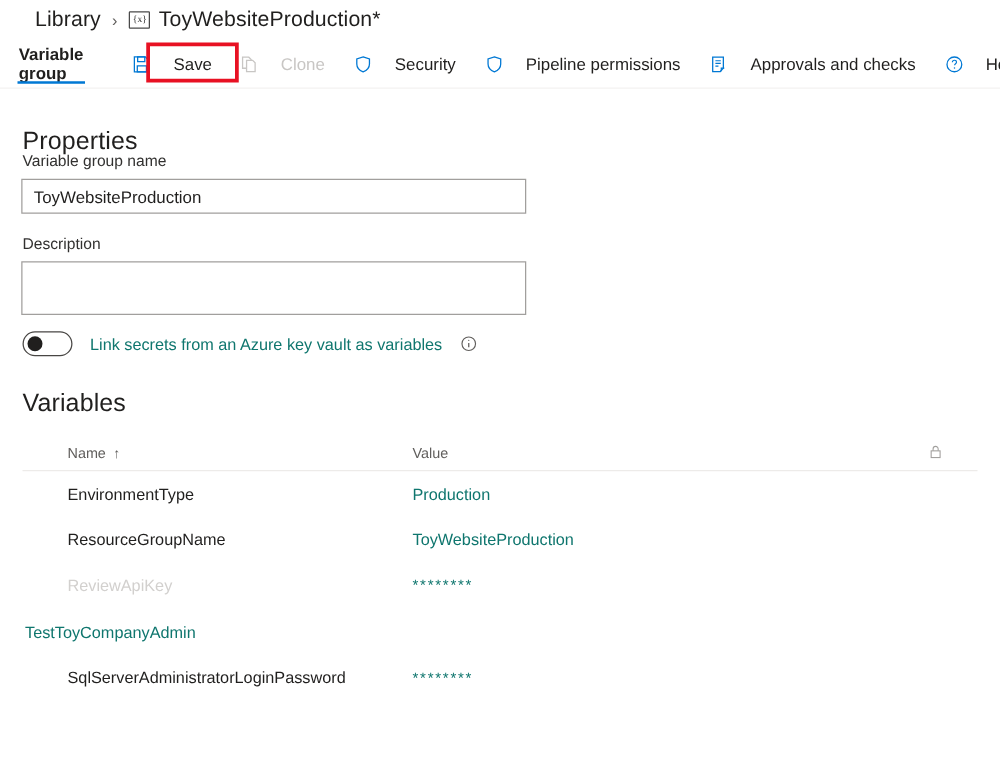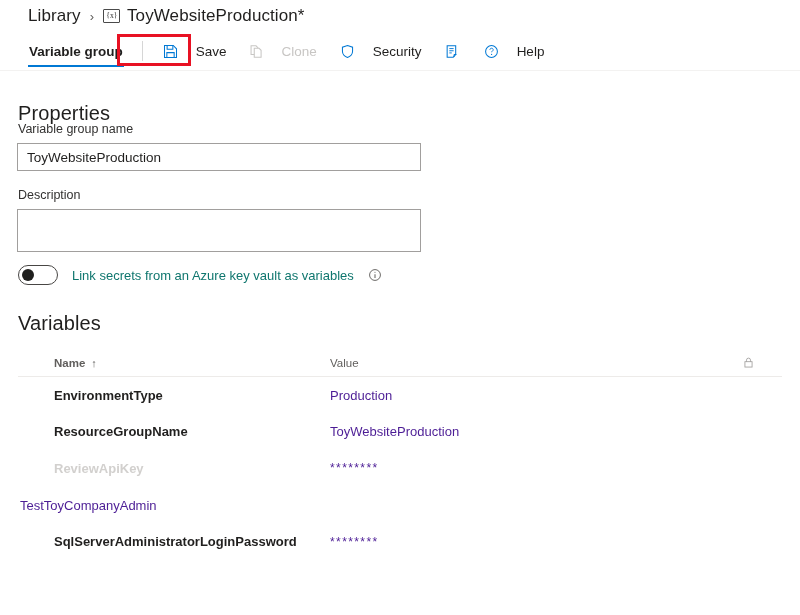--- a/index.html
+++ b/index.html
@@ -62,21 +62,21 @@
     position: absolute;
     left: 0;
     top: 32px;
     width: 800px;
     height: 38px;
     display: flex;
     align-items: center;
     box-sizing: border-box;
   }
   .toolbar-tab {
-    margin-left: 28px;
+    margin-left: 14px;
     font-size: 13.5px;
     font-weight: bold;
     color: #201f1e;
     height: 38px;
     display: flex;
     align-items: center;
     position: relative;
     padding: 0 1px;
   }
   .toolbar-tab::after {
@@ -243,39 +243,39 @@
     width: 764px;
   }
   .vthead {
     display: flex;
     align-items: center;
     height: 26px;
     border-bottom: 1px solid #edebe9;
     font-size: 11.5px;
     color: #605e5c;
   }
-  .col-name { width: 310px; padding-left: 36px; box-sizing: border-box; display:flex; align-items:flex-end;font-weight:bold; }
+  .col-name { width: 310px; padding-left: 36px; box-sizing: border-box; display:flex; align-items:flex-end; }
   .col-value { flex: 1 1 auto; padding-left: 2px; }
   .col-lock { width: 40px; display: flex; align-items: center; justify-content: flex-start; }
   .sort-arrow {
     margin-left: 6px;
     font-size: 11px;
     color: #605e5c;
     line-height: 1;
   }
   .vrow {
     display: flex;
     align-items: center;
     height: 36.6px;
     font-size: 13px;
     color: #201f1e;
   }
   .vrow .col-name { color: #201f1e; }
   .vrow.dim .col-name { color: #d2d0ce; }
-  .vrow .col-value { color: #4c1d95; }
+  .vrow .col-value { color: #0f766e; }
   .masked {
     letter-spacing: 1.4px;
     font-size: 12px;
     color: #605e5c;
     font-family: "Liberation Sans", sans-serif;
   }
 </style>
 </head>
 <body>
 
@@ -319,29 +319,38 @@
 
   <div class="tb-item">
     <span class="tb-ico">
       <svg width="15" height="15" viewBox="0 0 16 16" fill="none" stroke="#0078d4" stroke-width="1.1">
         <path d="M8 1.6 13.4 3.4v4.3c0 3.4-2.4 5.6-5.4 6.7-3-1.1-5.4-3.3-5.4-6.7V3.4z"></path>
       </svg>
     </span>
     <span class="lbl">Security</span>
   </div>
 
+  <div class="tb-item">
+    <span class="tb-ico">
+      <svg width="15" height="15" viewBox="0 0 16 16" fill="none" stroke="#0078d4" stroke-width="1.1">
+        <path d="M8 1.6 13.4 3.4v4.3c0 3.4-2.4 5.6-5.4 6.7-3-1.1-5.4-3.3-5.4-6.7V3.4z"></path>
+      </svg>
+    </span>
+    <span class="lbl">Pipeline permissions</span>
+  </div>
 
   <div class="tb-item">
     <span class="tb-ico">
       <svg width="15" height="15" viewBox="0 0 16 16" fill="none" stroke="#0078d4" stroke-width="1.1">
         <path d="M2.3 1.8h9.1v9.4l-2.6 2.9H2.3z"></path>
         <path d="M4.6 4.9h4.6M4.6 7.2h4.6M4.6 9.5h2.6" stroke-width="1"></path>
         <path d="M9.6 13.9v-2.7h2.6" stroke-width="1"></path>
       </svg>
     </span>
+    <span class="lbl">Approvals and checks</span>
   </div>
 
   <div class="tb-item">
     <span class="tb-ico">
       <svg width="15" height="15" viewBox="0 0 16 16" fill="none" stroke="#0078d4" stroke-width="1.1">
         <circle cx="8" cy="8" r="6.3"></circle>
         <path d="M6.3 6.2c0-1 .8-1.7 1.8-1.7s1.7.7 1.7 1.6c0 1.3-1.6 1.4-1.6 2.7" stroke-width="1"></path>
         <circle cx="8.1" cy="11.1" r="0.65" fill="#0078d4" stroke="none"></circle>
       </svg>
     </span>

